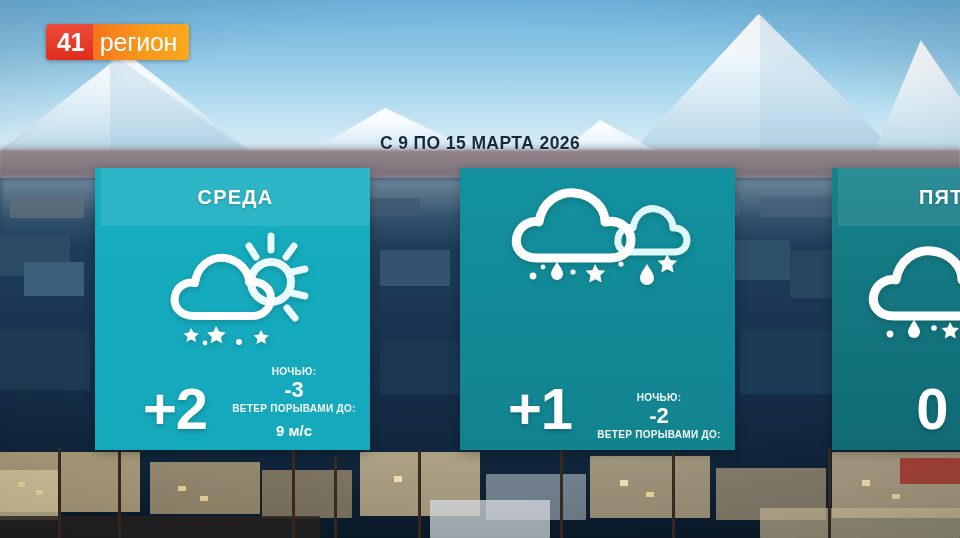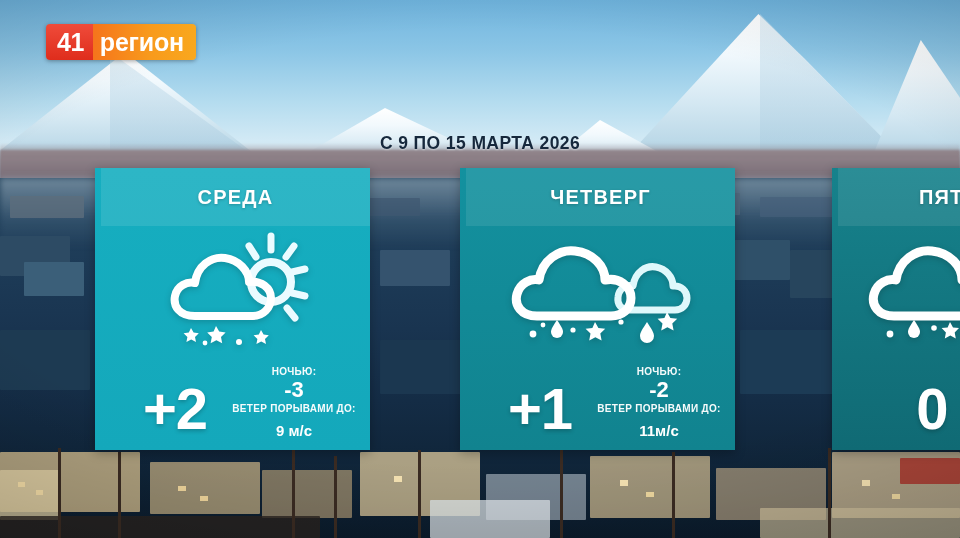--- a/index.html
+++ b/index.html
@@ -64,21 +64,21 @@
     display:flex; align-items:center; border-radius:4px; overflow:hidden;
     box-shadow:0 1px 4px rgba(0,0,0,.35);
   }
   .logo-num {
     background:linear-gradient(180deg,#ef4b3a 0%,#df2d1c 100%);
     color:#fff; font-weight:bold; font-size:25px; line-height:36px;
     padding:0 9px 0 11px; letter-spacing:-.5px;
   }
   .logo-word {
     background:linear-gradient(90deg,#f5741c 0%,#f89a1c 55%,#f9a81e 100%);
-    color:#fff; font-weight:bold; font-size:25px; line-height:36px;
+    color:#fff; font-weight:normal; font-size:25px; line-height:36px;
     padding:0 12px 0 7px; letter-spacing:-.2px;
   }
 
   
   .title {
     position:absolute; left:0; top:86px; width:960px; text-align:center;
     color:#17283c; font-weight:bold; font-size:19.5px; letter-spacing:.2px;
     text-shadow:0 1px 2px rgba(255,255,255,.45);
   }
   .subtitle {
@@ -253,23 +253,20 @@
         <div class="details">
           <div class="d-label">НОЧЬЮ:</div>
           <div class="d-night">-3</div>
           <div class="d-label">ВЕТЕР ПОРЫВАМИ ДО:</div>
           <div class="d-wind">9 м/с</div>
         </div>
       </div>
     </div>
 
     <div class="card c2">
-      <div class="card-head">
-        <span class="card-day">ЧЕТВЕРГ</span>
-      </div>
       <div class="icon-wrap">
         <svg width="180" height="122" viewBox="0 0 180 122" fill="none">
           <path d="M118 80 C110 80 106 74 107 67 C108 58 116 54 122 56 C124 42 135 35 145 37 C155 39 162 47 162 56 C170 55 176 61 176 68 C176 75 171 80 164 80 Z" stroke="#dff8fb" stroke-width="7" stroke-linejoin="round" fill="none"></path>
           <path d="M26 86 C10 86 3 75 6 64 C9 53 20 48 28 50 C31 30 48 19 64 21 C82 23 94 36 94 50 C108 47 120 56 120 68 C120 79 111 86 100 86 Z" stroke="#ffffff" stroke-width="9" stroke-linejoin="round" fill="none"></path>
           <g fill="#ffffff">
             <path d="M46 90 c4 6 6 9 6 12 a6 6 0 0 1 -12 0 c0-3 2-6 6-12 z"></path>
             <path d="M136 92 c4.5 7 7 10.5 7 14 a7 7 0 0 1 -14 0 c0-3.5 2.5-7 7-14 z"></path>
             <circle cx="22" cy="104" r="3.4"></circle>
             <circle cx="32" cy="95" r="2.4"></circle>
             <circle cx="62" cy="100" r="2.6"></circle>
@@ -278,21 +275,20 @@
             <path d="M156 82 l3.4 6 6.8 .8 -4.9 4.8 1.3 6.8 -6.2-3.2 -6.2 3.2 1.3-6.8 -4.9-4.8 6.8-.8 z"></path>
           </g>
         </svg>
       </div>
       <div class="card-bottom">
         <div class="big-temp">+1</div>
         <div class="details">
           <div class="d-label">НОЧЬЮ:</div>
           <div class="d-night">-2</div>
           <div class="d-label">ВЕТЕР ПОРЫВАМИ ДО:</div>
-          <div class="d-wind">11м/с</div>
         </div>
       </div>
     </div>
 
     <div class="card c3">
       <div class="card-head">
         <span class="card-day">ПЯТНИЦА</span>
       </div>
       <div class="icon-wrap" style="justify-content:flex-start;padding-left:30px;">
         <svg width="160" height="122" viewBox="0 0 160 122" fill="none">

